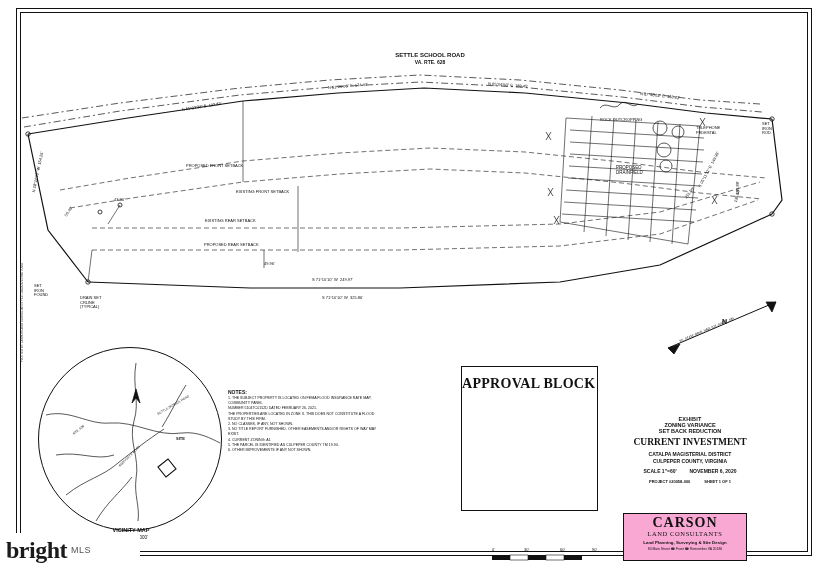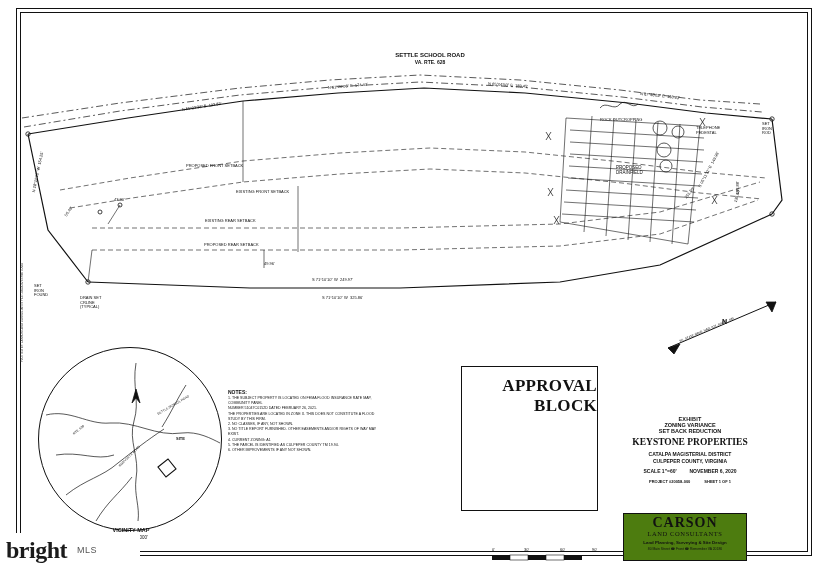--- a/index.html
+++ b/index.html
@@ -89,23 +89,23 @@
     height: 145px;
     border: 1.2px solid #111;
     box-sizing: border-box;
     background: #fff;
   }
   #approval-block .ab-label {
     position: absolute;
     top: 9px;
     left: 0;
     width: 100%;
-    text-align: right;
-    font-family: "Liberation Serif", serif;
-    font-size: 17px;
+    text-align: left;
+    font-family: "Liberation Serif", serif;
+    font-size: 14px;
     font-weight: bold;
     letter-spacing: 0.3px;
   }
 
   
   #title-block {
     position: absolute;
     left: 600px;
     top: 416px;
     width: 180px;
@@ -155,21 +155,21 @@
 
   
   #carson-block {
     position: absolute;
     left: 623px;
     top: 513px;
     width: 124px;
     height: 48px;
     border: 1.2px solid #111;
     box-sizing: border-box;
-    background: #4d7c0f;
+    background: #f9a8d4;
     text-align: center;
     padding-top: 2px;
   }
   #carson-block .cname {
     font-family: "Liberation Serif", serif;
     font-size: 14px;
     font-weight: bold;
     letter-spacing: 1px;
     line-height: 1;
   }
@@ -238,21 +238,21 @@
   #mls-bar .bright {
     font-family: "Liberation Serif", serif;
     font-size: 24px;
     font-weight: bold;
     color: #1b1b1b;
     letter-spacing: -0.5px;
   }
   #mls-bar .mls {
     font-size: 9px;
     color: #555;
-    margin-left: 10px;
+    margin-left: 4px;
     letter-spacing: 0.5px;
   }
   .left-vert {
     position: absolute;
     left: -38px;
     top: 300px;
     width: 120px;
     transform: rotate(-90deg);
     transform-origin: center;
     font-size: 2.8px;
@@ -412,21 +412,21 @@
   </div>
 
   <div id="approval-block">
     <div class="ab-label">APPROVAL BLOCK</div>
   </div>
 
   <div id="title-block">
     <div class="exhibit">EXHIBIT</div>
     <div class="sub">ZONING VARIANCE</div>
     <div class="sub">SET BACK REDUCTION</div>
-    <div class="client1">KEYSTONE PROPERTIES</div>
+    <div class="client1">CURRENT INVESTMENT</div>
     <div class="loc">CATALPA MAGISTERIAL DISTRICT</div>
     <div class="loc" style="margin-top:0;">CULPEPER COUNTY, VIRGINIA</div>
     <div class="scale-line">
       <span>SCALE 1"=60'</span>
       <span style="display:inline-block;width:10px;"></span>
       <span>NOVEMBER 6, 2020</span>
     </div>
     <div class="projrow">
       <span>PROJECT #20058-000</span>
       <span>SHEET 1 OF 1</span>

